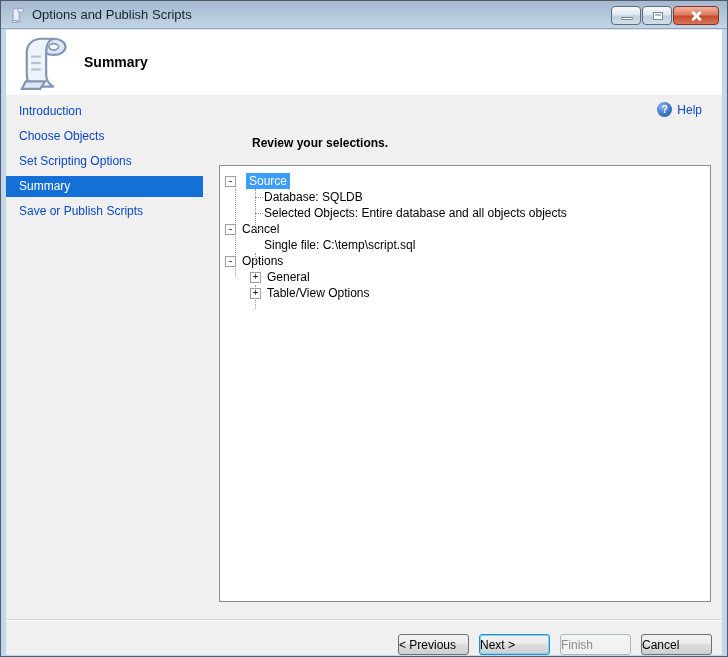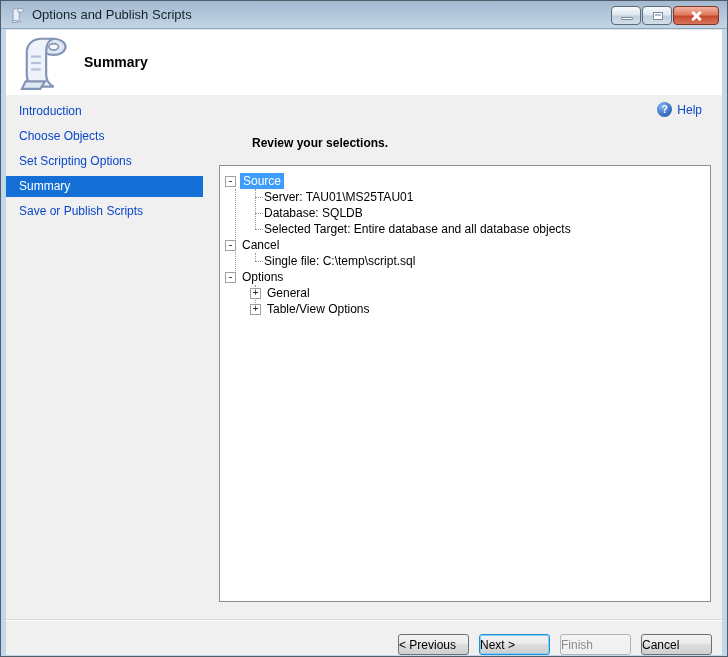--- a/index.html
+++ b/index.html
@@ -102,21 +102,21 @@
   .tree-row.child { padding-left:44px; }
   .tree-row.child-exp { padding-left:30px; }
   .expander {
     width:11px; height:11px; flex:0 0 11px;
     border:1px solid #99a0a8; background:#fff;
     font-family:"Liberation Mono", monospace;
     font-size:10px; line-height:9px; text-align:center; color:#222;
     cursor:pointer; z-index:2;
   }
   .tree-label { margin-left:6px; }
-  .tree-label.selected { background:#3e9cfd; color:#fff; padding:0 3px; margin-left:4px; }
+  .tree-label.selected { background:#3e9cfd; color:#fff; padding:0 3px; margin-left:10px; }
   .tline { position:absolute; border-left:1px dotted #9a9a9a; width:0; z-index:1; }
   .tstub { position:absolute; border-top:1px dotted #9a9a9a; height:0; width:8px; z-index:1; }
 
   
   .footer-divider { position:absolute; left:0; right:0; top:589px; height:2px; border-top:1px solid #d5d5d5; border-bottom:1px solid #fdfdfd; }
   .footer { position:absolute; left:0; right:0; top:591px; bottom:0; background:#f0f0f0; }
   .btn {
     position:absolute; top:13px; width:71px; height:21px;
     border:1px solid #707070; border-radius:3px;
     background:linear-gradient(to bottom,#f2f2f2 0%,#ebebeb 45%,#dddddd 50%,#cfcfcf 100%);
@@ -195,27 +195,24 @@
         <div class="tstub" style="left:35px; top:31px;"></div>
         <div class="tstub" style="left:35px; top:47px;"></div>
         <div class="tstub" style="left:35px; top:63px;"></div>
         <div class="tstub" style="left:35px; top:95px;"></div>
 
         <div class="tree-row lvl0">
           <span class="expander">-</span>
           <span class="tree-label selected">Source</span>
         </div>
         <div class="tree-row child">
-          <span class="tree-label" style="margin-left:0">Server: TAU01\MS25TAU01</span>
+          <span class="tree-label" style="margin-left:0">Database: SQLDB</span>
         </div>
         <div class="tree-row child">
-          <span class="tree-label" style="margin-left:0">Database: SQLDB</span>
-        </div>
-        <div class="tree-row child">
-          <span class="tree-label" style="margin-left:0">Selected Target: Entire database and all database objects</span>
+          <span class="tree-label" style="margin-left:0">Selected Objects: Entire database and all objects objects</span>
         </div>
         <div class="tree-row lvl0">
           <span class="expander">-</span>
           <span class="tree-label">Cancel</span>
         </div>
         <div class="tree-row child">
           <span class="tree-label" style="margin-left:0">Single file: C:\temp\script.sql</span>
         </div>
         <div class="tree-row lvl0">
           <span class="expander">-</span>

